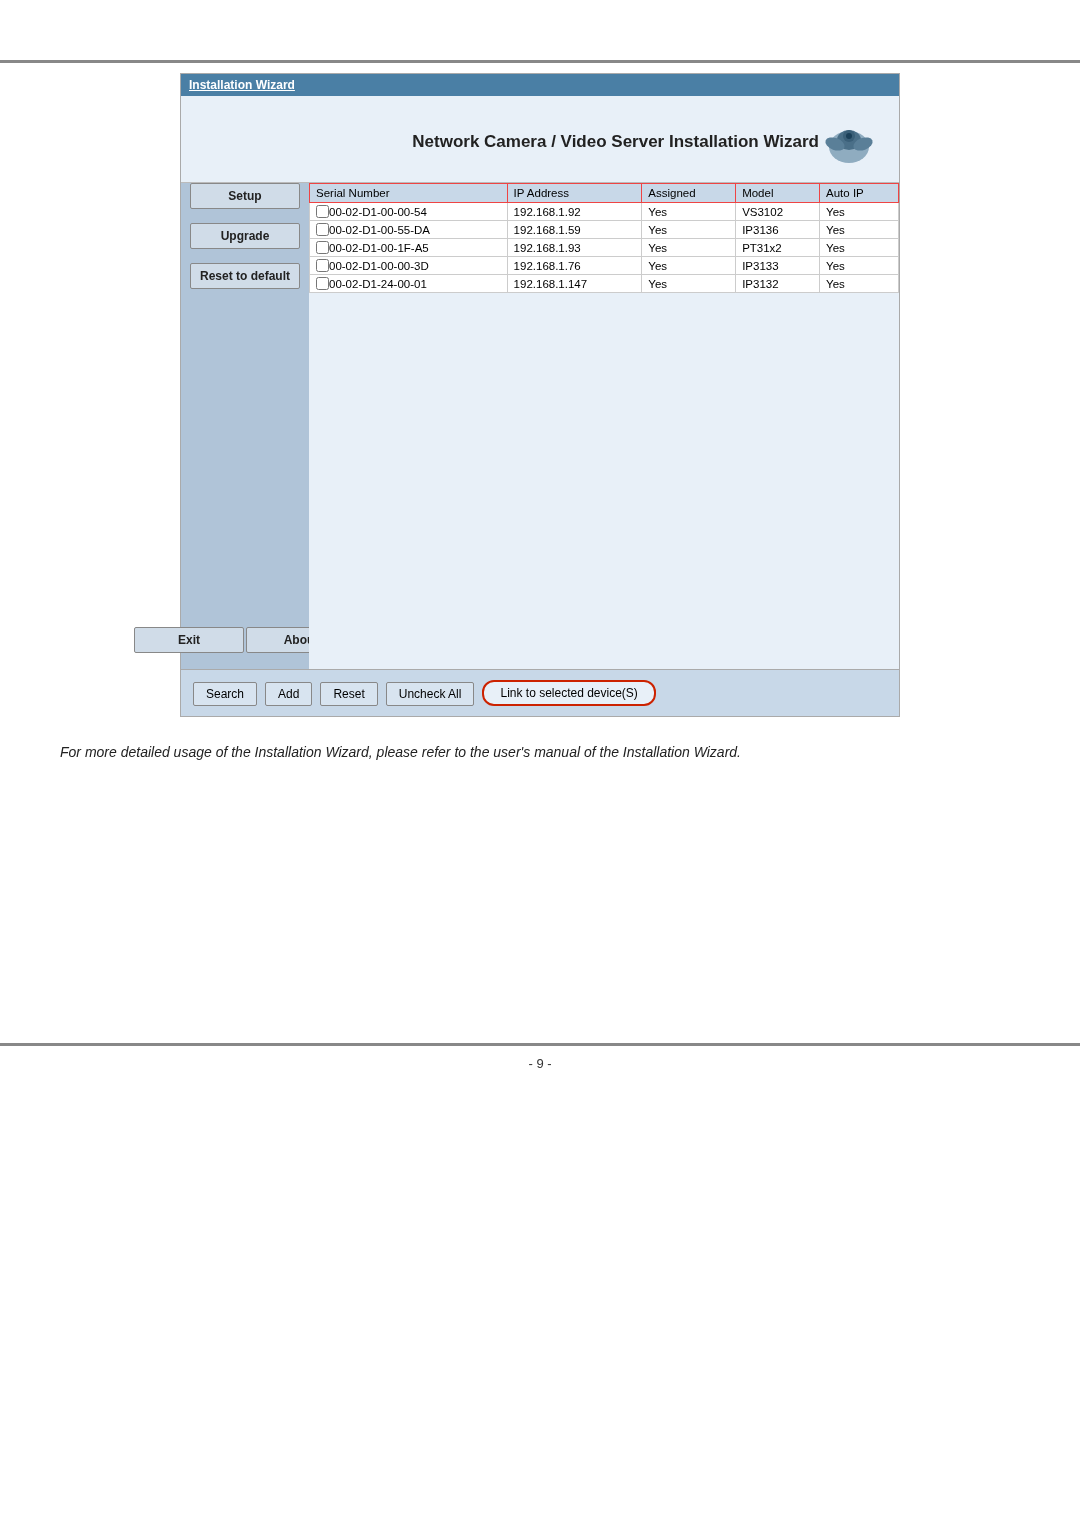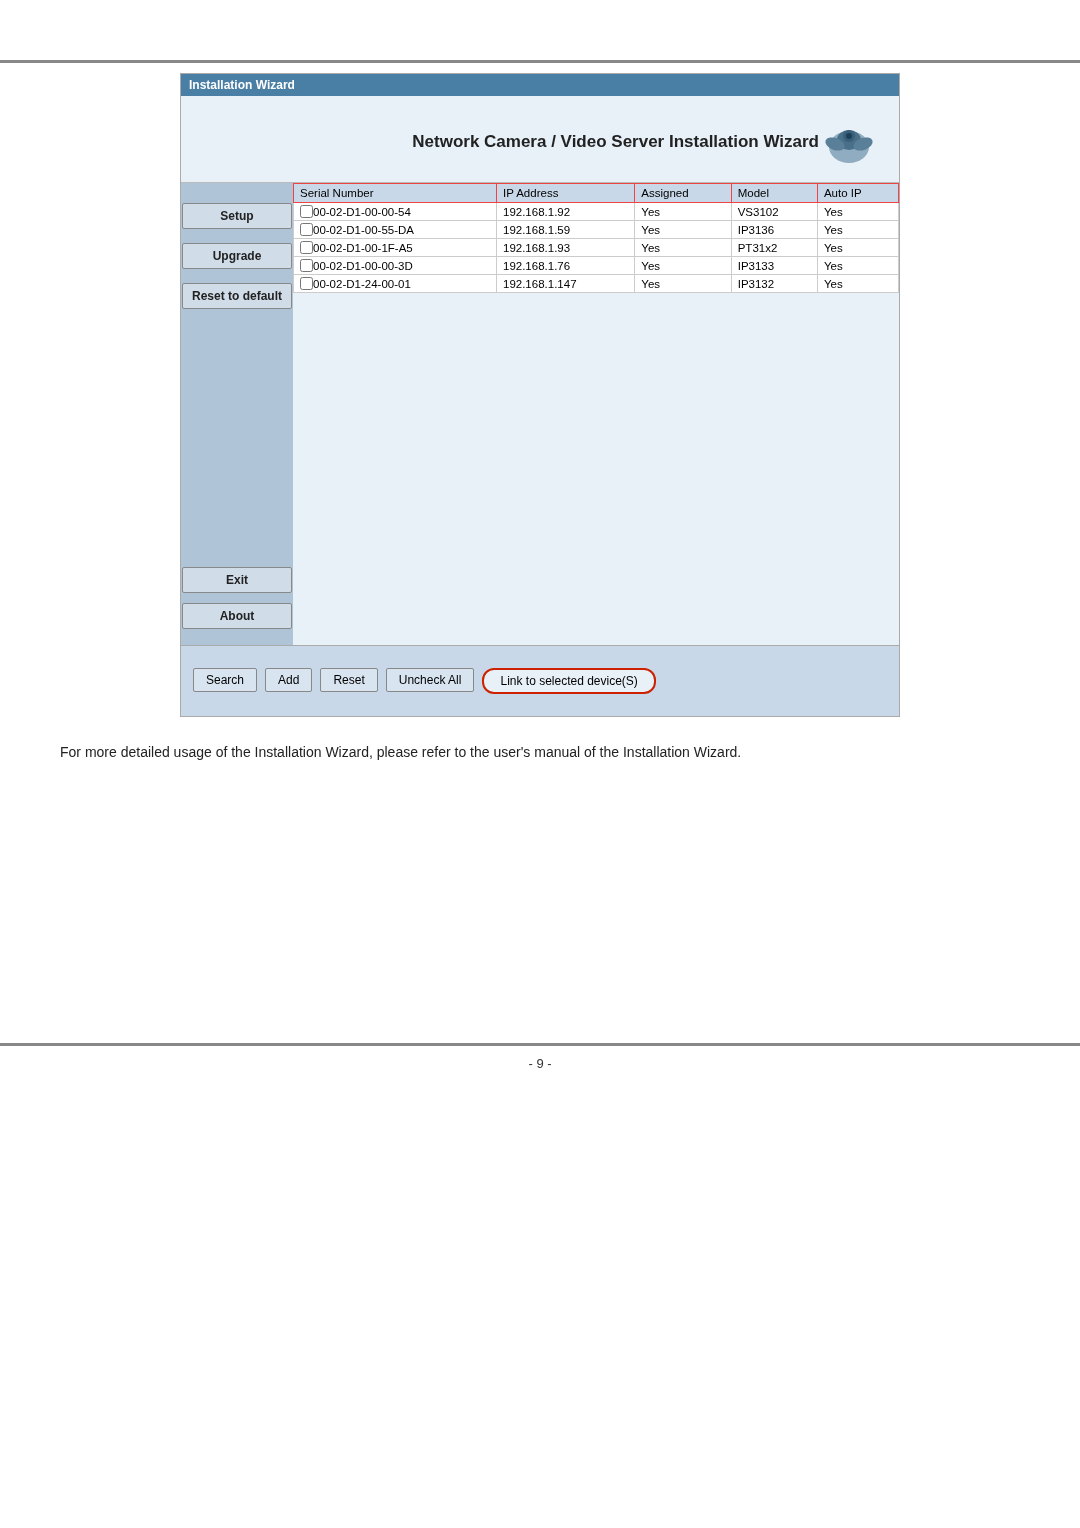--- a/index.html
+++ b/index.html
@@ -37,20 +37,21 @@
       background: #fff;
       position: relative;
     }
 
     .wizard-titlebar {
       background: #4a7fa5;
       color: #fff;
       font-size: 12px;
       font-weight: bold;
       padding: 4px 8px;
+      text-decoration: underline;
     }
 
     .wizard-body {
       display: flex;
       flex-direction: column;
       background: #c8d8e8;
       min-height: 620px;
       position: relative;
     }
 
@@ -82,26 +83,25 @@
       width: 60px;
       height: 60px;
     }
 
     .wizard-content {
       display: flex;
       flex: 1;
     }
 
     .wizard-sidebar {
-      width: 112px;
+      width: 128px;
       background: #b0c4d8;
       display: flex;
       flex-direction: column;
       align-items: center;
-      padding-top: 20px;
       gap: 14px;
     }
 
     .sidebar-btn {
       width: 110px;
       padding: 5px 8px;
       background: #d0dce8;
       border: 1px solid #888;
       border-radius: 2px;
       font-size: 12px;
@@ -110,23 +110,23 @@
       text-align: center;
       cursor: pointer;
     }
 
     .sidebar-spacer {
       flex: 1;
     }
 
     .sidebar-bottom-btns {
       display: flex;
-      flex-direction: column;
+      flex-direction: row;
       align-items: flex-start;
-      gap: 10px;
+      gap: 2px;
       padding-bottom: 16px;
     }
 
     .wizard-main {
       flex: 1;
       background: #e8f0f8;
       display: flex;
       flex-direction: column;
     }
 
@@ -158,23 +158,23 @@
 
     input[type="checkbox"] {
       width: 13px;
       height: 13px;
       cursor: pointer;
     }
 
     .wizard-footer {
       background: #c8d8e8;
       border-top: 1px solid #aaa;
-      padding: 22px 12px;
-      display: flex;
-      align-items: flex-start;
+      padding: 10px 12px;
+      display: flex;
+      align-items: flex-end;
       gap: 8px;
     }
 
     .footer-btn {
       padding: 4px 12px;
       border: 1px solid #888;
       border-radius: 2px;
       background: #d8e4f0;
       font-size: 12px;
       cursor: pointer;
@@ -189,20 +189,21 @@
       font-size: 12px;
       cursor: pointer;
       font-weight: normal;
     }
 
     .description-text {
       margin: 24px 60px 0 60px;
       font-size: 14px;
       color: #222;
       line-height: 1.6;
+      font-style: italic;
     }
 
     .page-footer-rule {
       margin-top: 280px;
     }
   </style>
 </head>
 <body>
 
 <div class="top-rule"></div>

